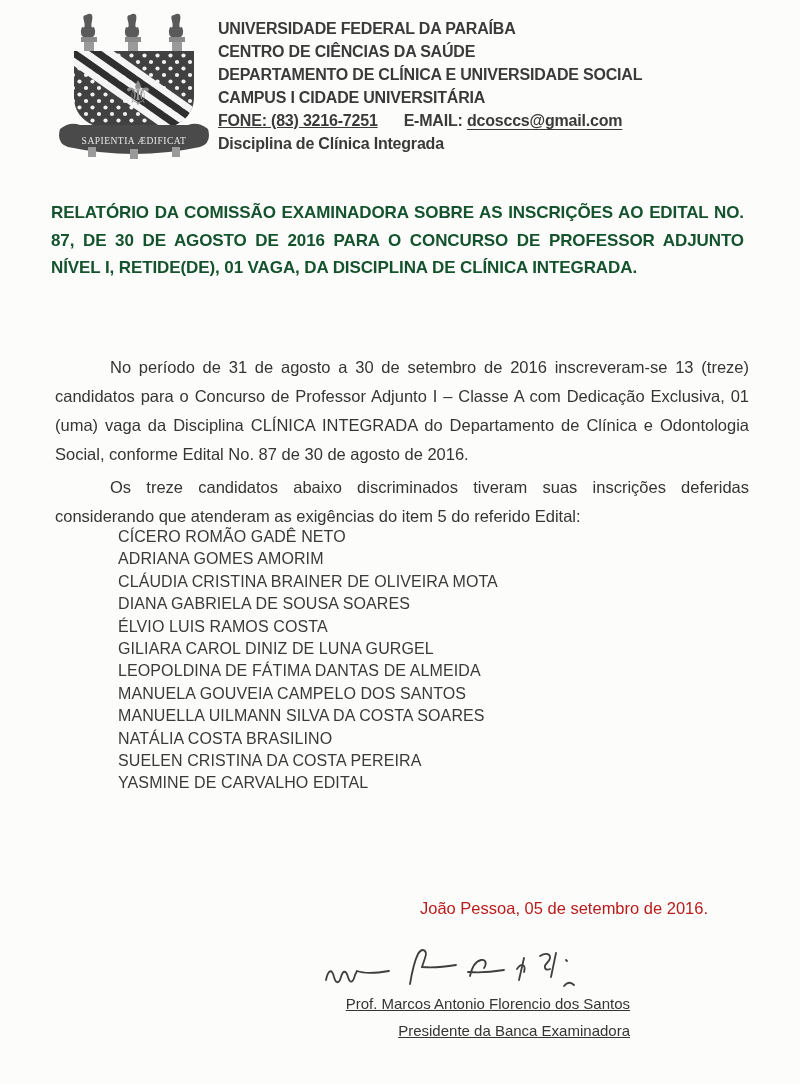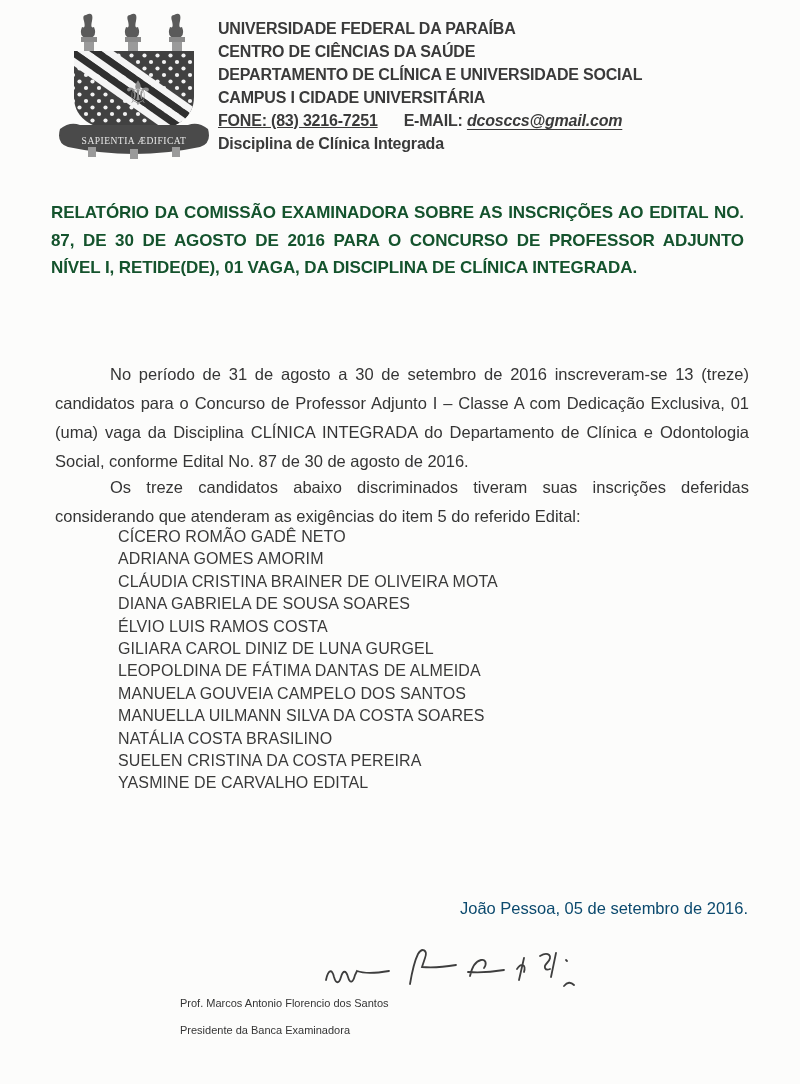--- a/index.html
+++ b/index.html
@@ -15,53 +15,53 @@
   
   .logo{position:absolute;left:50px;top:12px;width:168px;height:148px;}
   .org-block{
     position:absolute;left:218px;top:17px;width:540px;
     font-weight:bold;font-size:16px;line-height:23px;
     color:#3a3a3a;letter-spacing:-0.2px;
   }
   .org-line{white-space:nowrap;}
   .contact-line{white-space:nowrap;}
   .contact-phone{margin-right:26px;text-decoration:underline;}
-  .contact-email{text-decoration:underline;text-underline-offset:3px;font-style:italic;}
+  .contact-email{text-decoration:underline;text-underline-offset:3px;}
   
   .doc-title{
     position:absolute;left:51px;top:199px;width:693px;
     font-weight:bold;font-size:17px;line-height:27.5px;
     text-align:justify;color:#14532d;letter-spacing:-0.1px;
   }
   
   .para{
     position:absolute;left:55px;width:694px;
     font-size:16.5px;line-height:29px;
     text-align:justify;text-indent:55px;
     color:#353535;
   }
-  .para-1{top:343px;}
+  .para-1{top:336px;}
   .para-2{top:456px;}
   
   .candidate-list{
     position:absolute;left:118px;top:526px;width:560px;
     font-size:16px;line-height:22.4px;
     color:#3a3a3a;letter-spacing:0.1px;
   }
   .candidate{white-space:nowrap;}
   
   .date-line{
     position:absolute;left:420px;top:899px;width:330px;
-    font-size:16.5px;color:#0c4a6e;white-space:nowrap;margin-left:40px;
+    font-size:16.5px;color:#b91c1c;white-space:nowrap;
   }
   
   .sig-scrawl{position:absolute;left:318px;top:946px;width:272px;height:50px;}
   .sig-block{
     position:absolute;left:180px;top:990px;width:450px;
-    text-align:left;font-size:11px;line-height:27px;color:#353535;
+    text-align:right;font-size:15px;line-height:27px;color:#353535;text-decoration:underline;
   }
 </style>
 </head>
 <body>
 
 <div class="page">
 
   <svg class="logo" viewBox="0 0 168 146" xmlns="http://www.w3.org/2000/svg" aria-hidden="true">
     <defs>
       <pattern id="dots" width="13" height="13" patternUnits="userSpaceOnUse">

